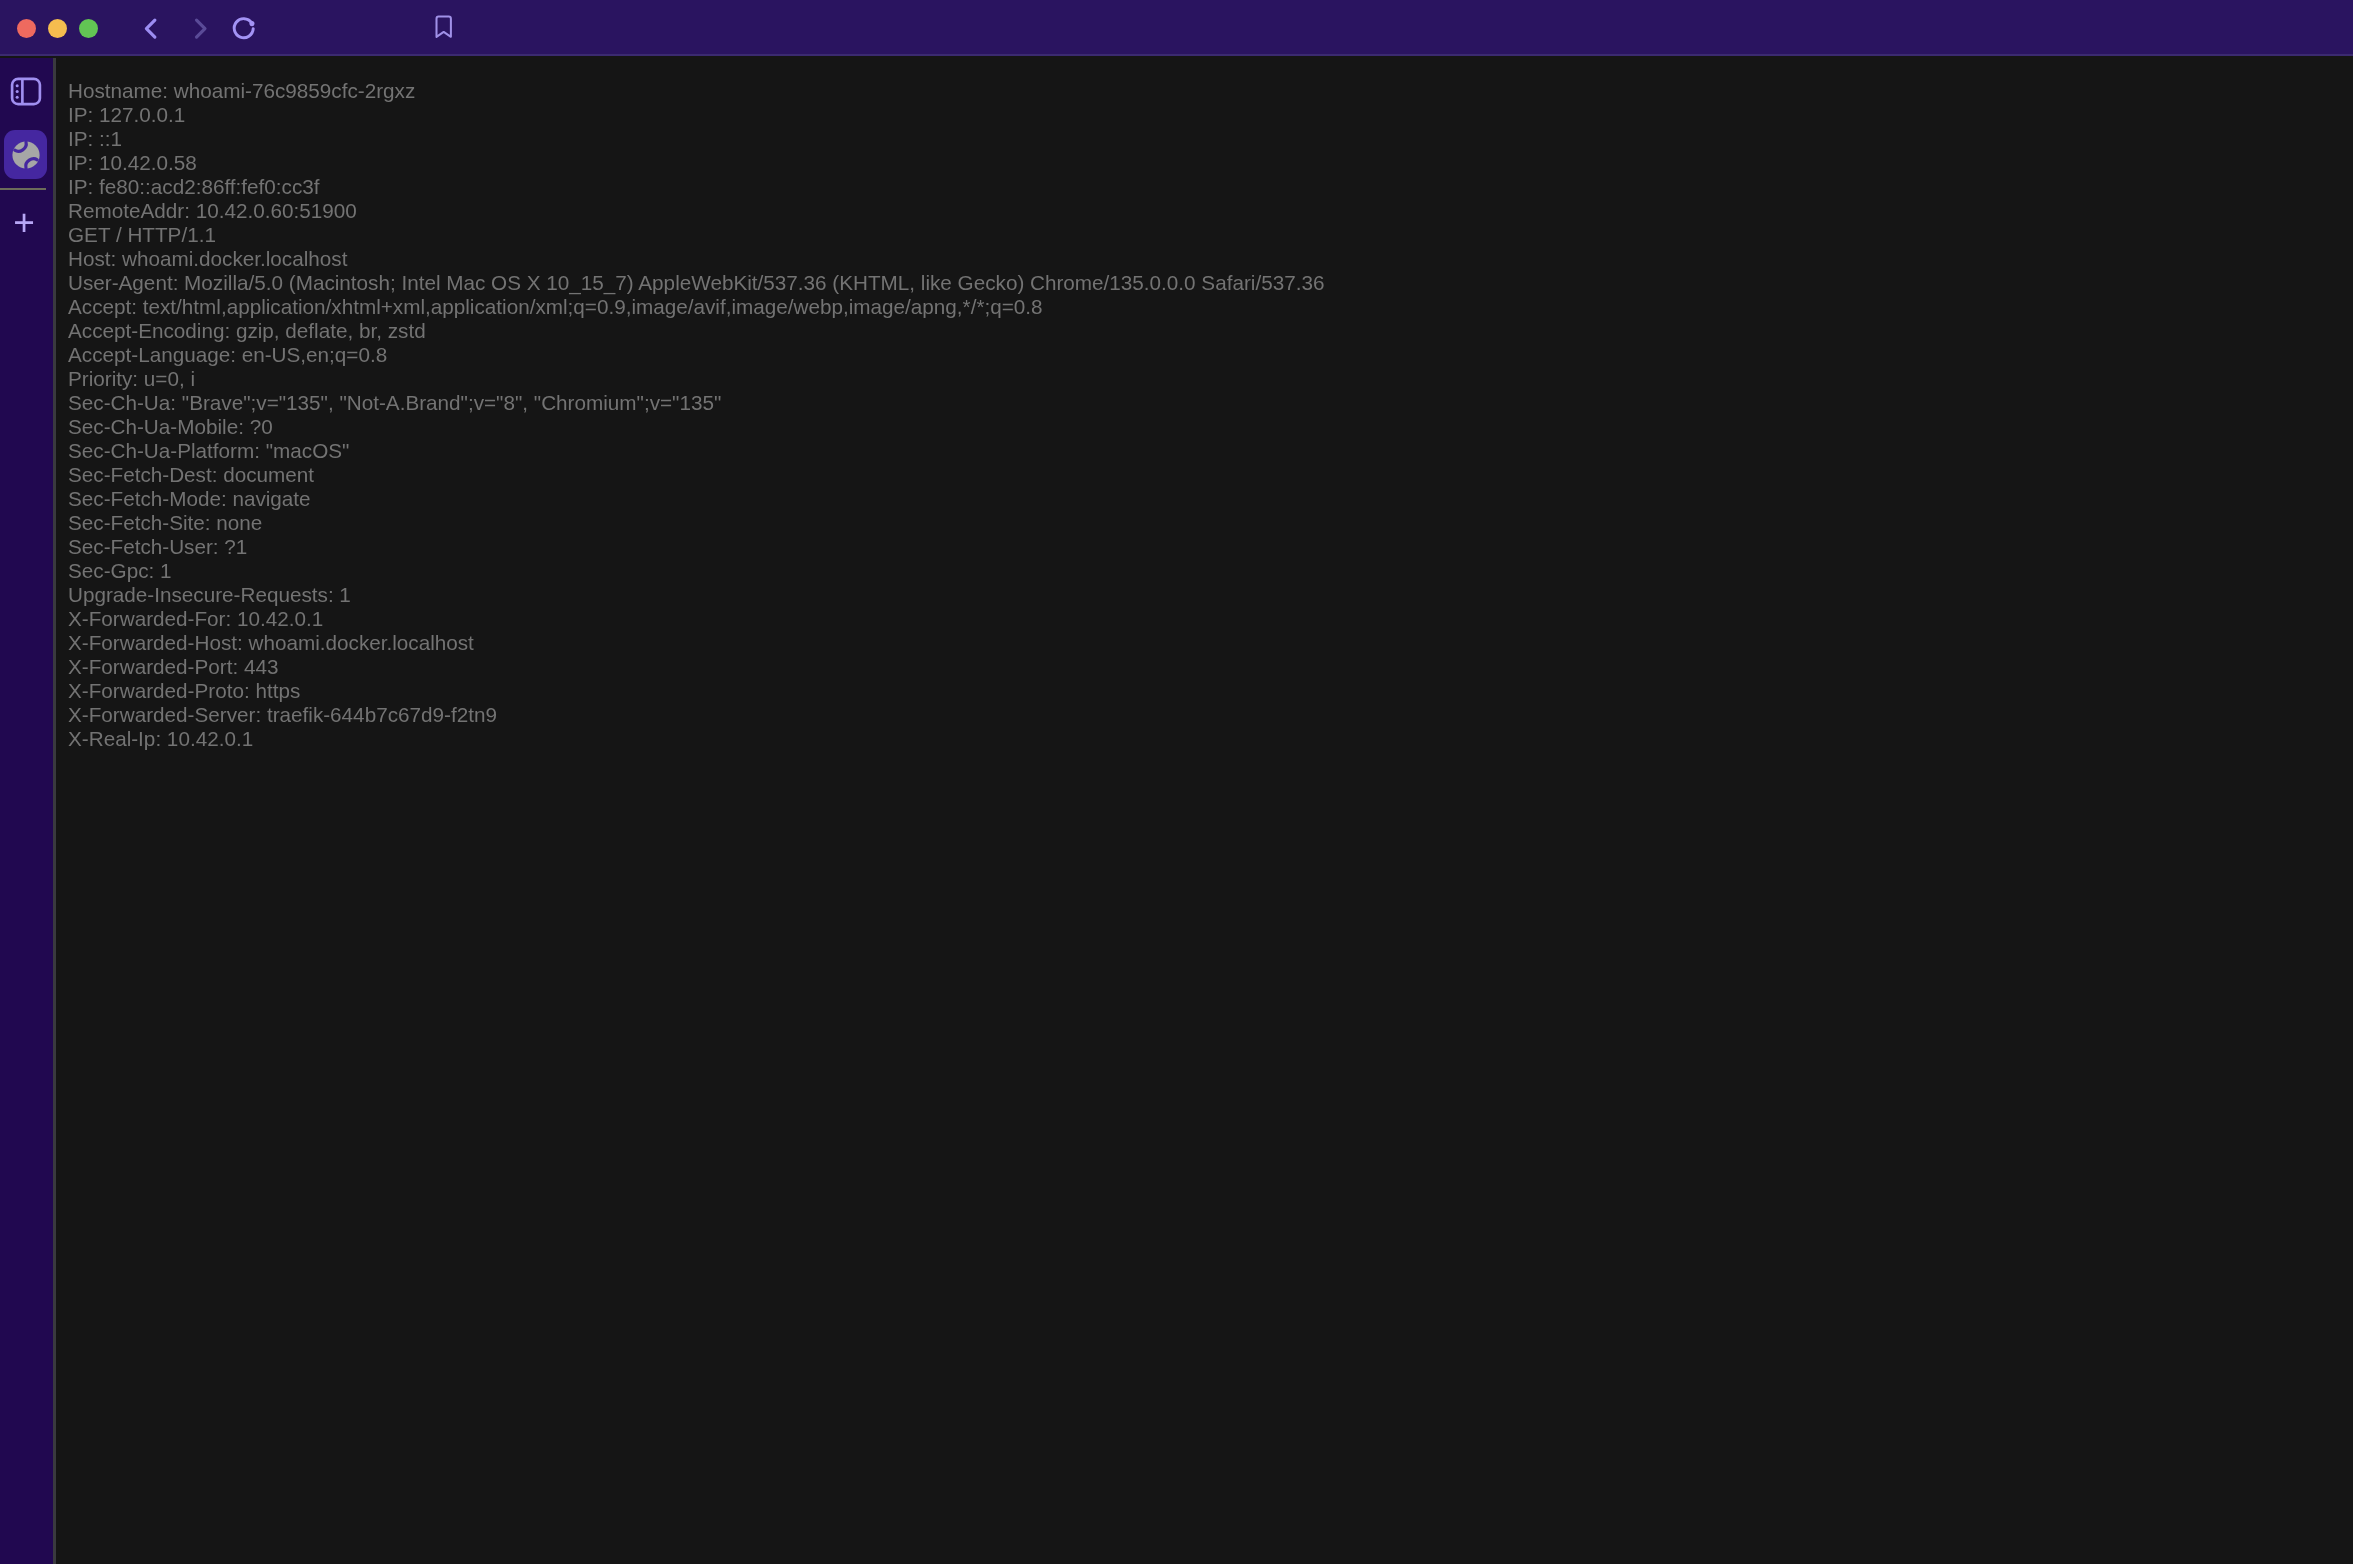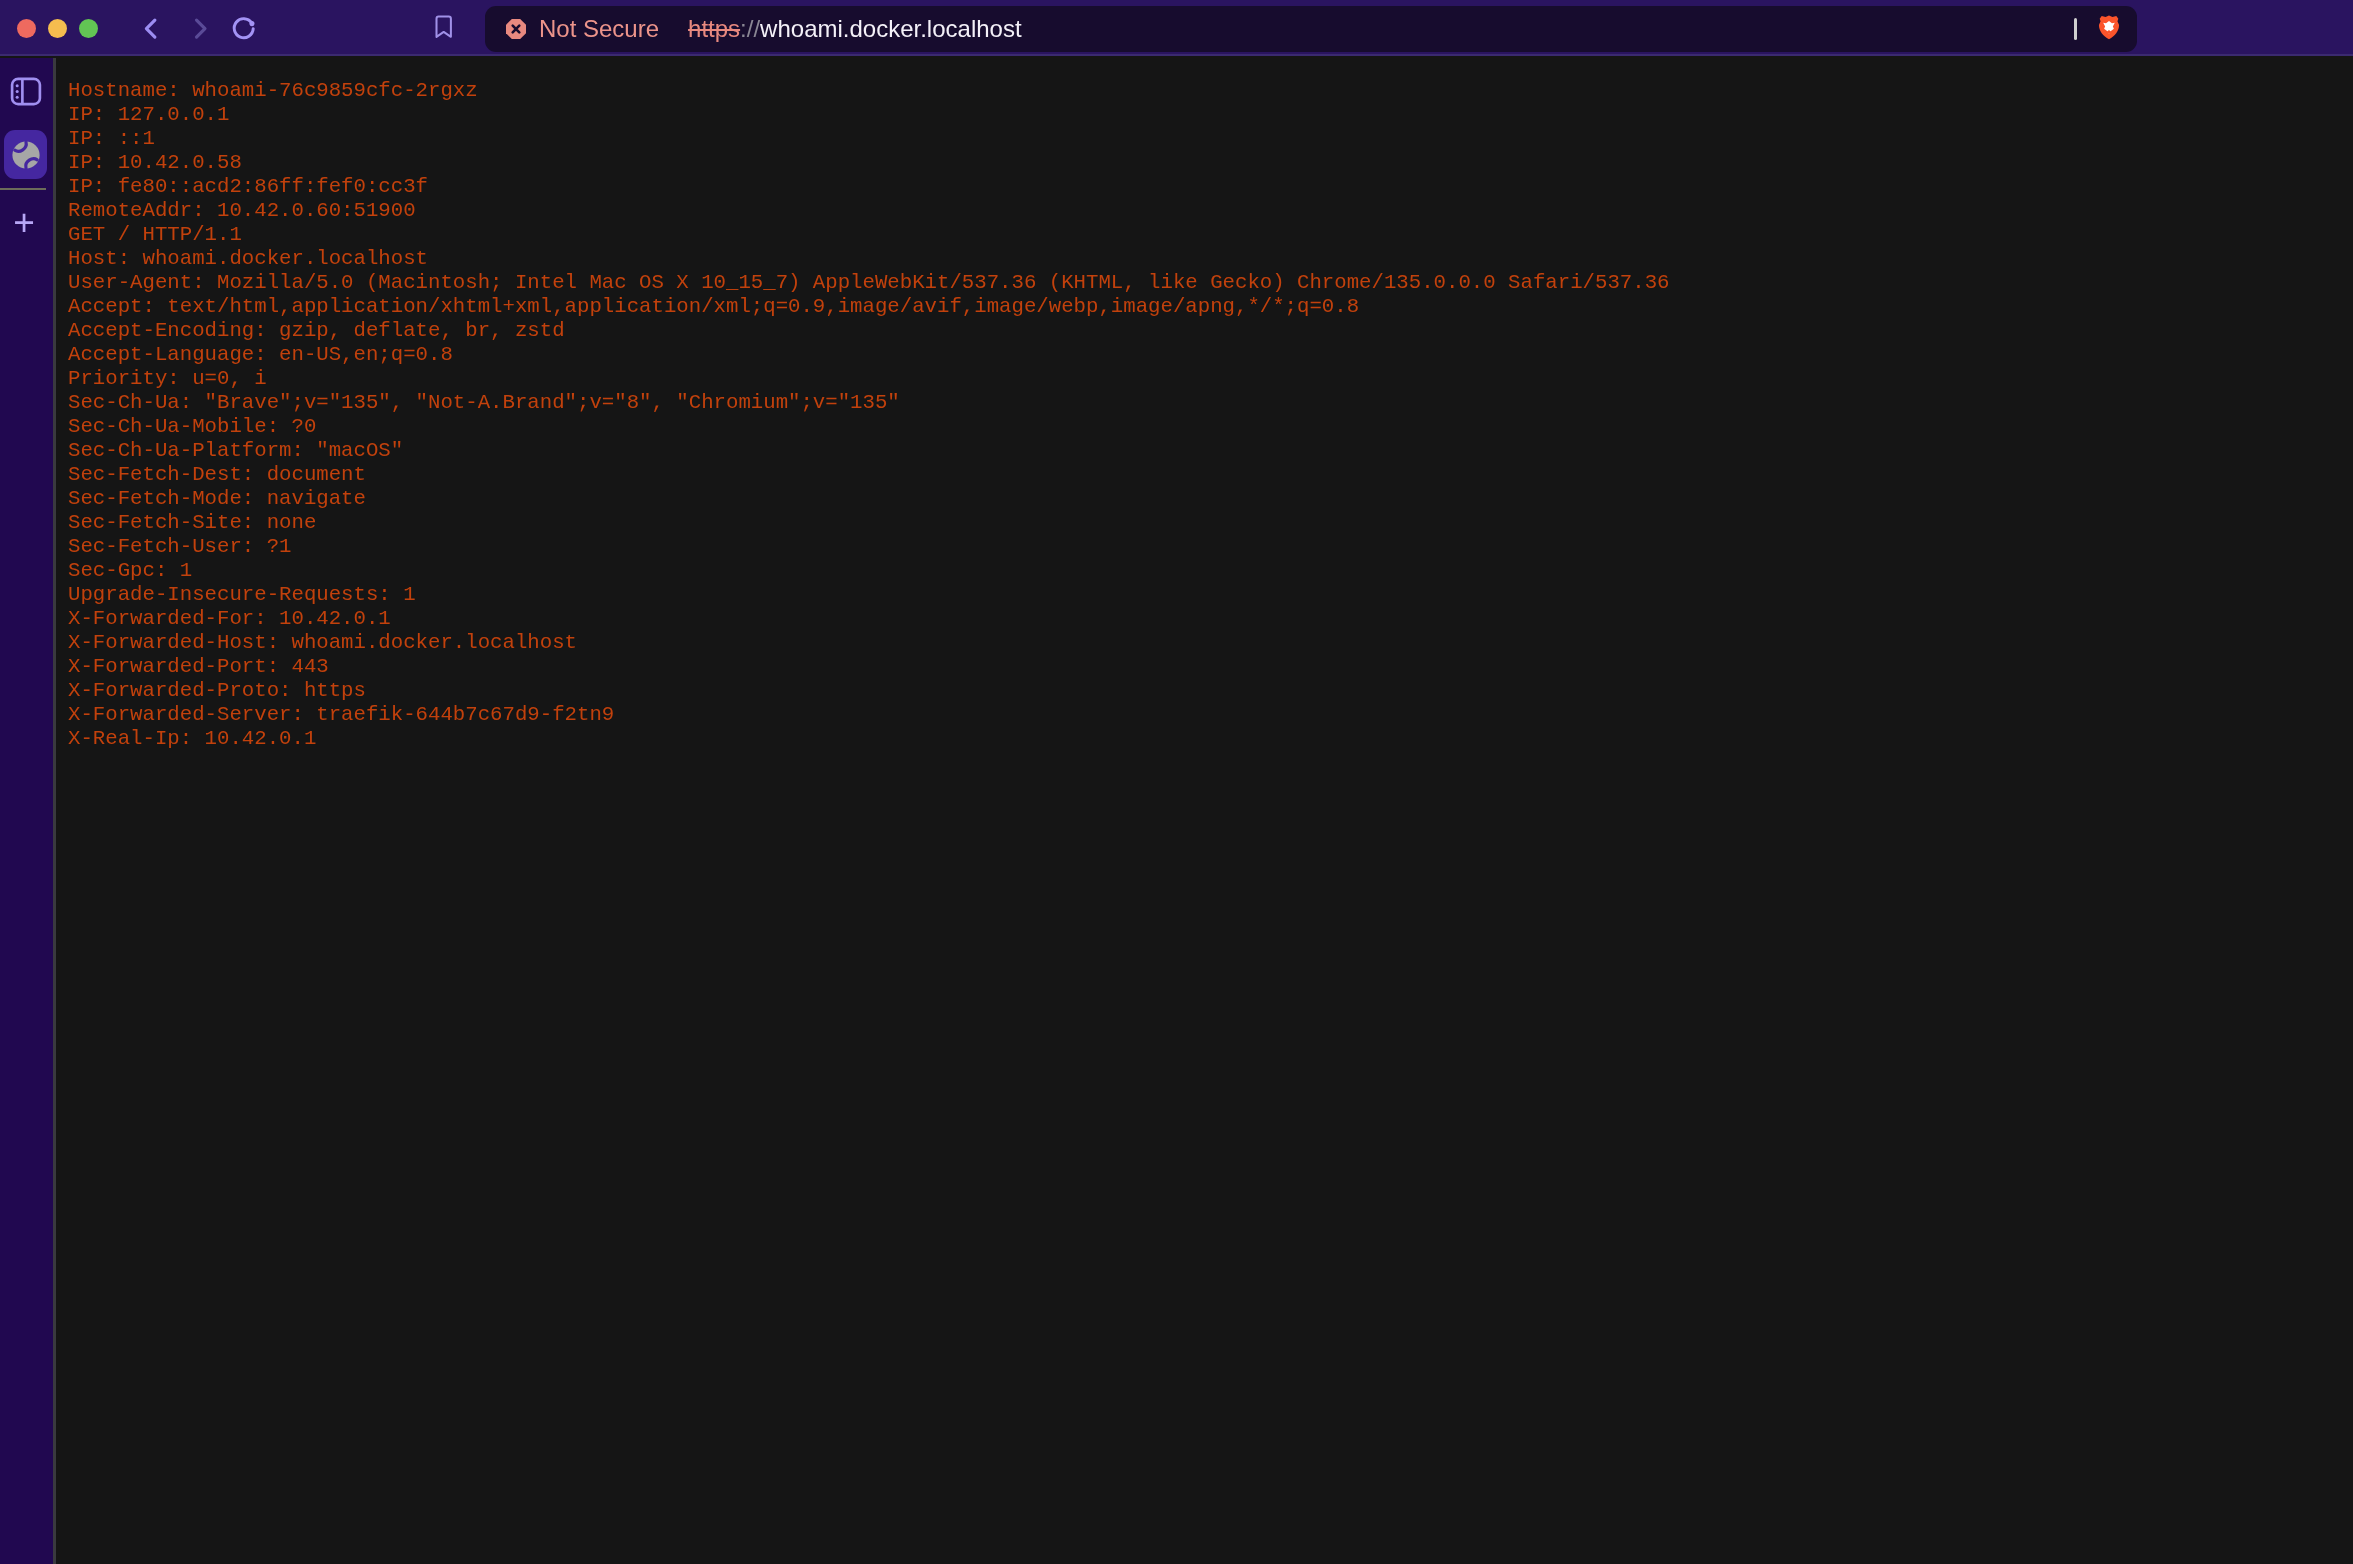--- a/index.html
+++ b/index.html
@@ -49,22 +49,22 @@
   .sb-divider { position:absolute; left:0; top:130px; width:46px; height:2.4px;
                 background:#6c6c5a; }
   .sb-plus { position:absolute; left:0; top:142px; width:48px; height:45px;
              display:flex; align-items:center; justify-content:center;
              color:#b7a6f5; font-size:37px; font-weight:200; line-height:1; }
 
   
   .content { position:absolute; left:53px; top:58px; right:0; bottom:0;
              background:#151515; border-left:3.2px solid #3a3a3f; }
   .content pre { margin:0; padding:20.7px 16px 16px 12px;
-                 font-family:Liberation Mono, monospace;
-                 font-size:20.7px; line-height:24px; color:#c2410c;
+                 font-family:Liberation Sans, sans-serif;
+                 font-size:20.7px; line-height:24px; color:#737373;
                  white-space:pre; }
 </style>
 </head>
 <body>
 
 <div class="window">
 
   <div class="topbar">
 
     <div class="traffic">
@@ -85,41 +85,20 @@
       <g>
         <path d="M19.5 6.5 A 9 9 0 1 0 21 12" fill="none" stroke="#a393f5" stroke-width="2.8" stroke-linecap="round"></path>
         <circle cx="19.8" cy="7.2" r="2.4" fill="#a393f5"></circle>
       </g>
     </svg>
 
     <svg class="navbtn btn-bookmark" viewBox="0 0 24 30" width="22" height="28">
       <path d="M6 3 h12 a2.5 2.5 0 0 1 2.5 2.5 V27 l-8.5-5.8 L3.5 27 V5.5 A2.5 2.5 0 0 1 6 3 z" fill="none" stroke="#a091e8" stroke-width="2.4" stroke-linejoin="round"></path>
     </svg>
 
-    <div class="urlbar">
-      <svg class="octagon" viewBox="0 0 24 24" width="24" height="24">
-        <path d="M7.8 2 h8.4 L22 7.8 v8.4 L16.2 22 H7.8 L2 16.2 V7.8 Z" fill="#e8897f"></path>
-        <path d="M8.7 8.7 L15.3 15.3 M15.3 8.7 L8.7 15.3" stroke="#170c2e" stroke-width="2.6" stroke-linecap="round"></path>
-      </svg>
-      <span class="not-secure-label">Not Secure</span>
-      <span class="scheme-group">
-        <span class="scheme">https</span><span class="scheme-sep">://</span><span class="host">whoami.docker.localhost</span>
-      </span>
-      <span class="spacer"></span>
-      <span class="urlbar-divider"></span>
-      <svg viewBox="0 0 28 28" width="30" height="30">
-        <g>
-          <path d="M14 1.5 l3.2 1.2 3.6 -0.9 1.9 2.6 -0.8 2.4 1.5 3.4 c0 5.5 -3.9 10.5 -9.4 13.3
-                   C8.5 20.7 4.6 15.7 4.6 10.2 l1.5 -3.4 -0.8 -2.4 1.9 -2.6 3.6 0.9 Z" fill="#fb542b"></path>
-          <path d="M14 6.5 l2.8 2.2 2.6 -0.6 -1.8 3.6 1 2 -2.8 2.2 -1.8 2.6 -1.8 -2.6 -2.8 -2.2
-                   1 -2 -1.8 -3.6 2.6 0.6 Z" fill="#ffffff"></path>
-          <path d="M14 15 l2 1.6 -2 2 -2 -2 Z" fill="#fb542b"></path>
-        </g>
-      </svg>
-    </div>
   </div>
 
   <div class="sidebar">
 
     <svg class="sb-toggle" viewBox="0 0 26 24">
       <g>
         <rect x="1.5" y="1.5" width="23" height="21" rx="5" fill="none" stroke="#a08ff0" stroke-width="2.2"></rect>
         <line x1="10" y1="1.5" x2="10" y2="22.5" stroke="#a08ff0" stroke-width="2.2"></line>
         <circle cx="5.7" cy="7.2" r="1.25" fill="#a08ff0"></circle>
         <circle cx="5.7" cy="12" r="1.25" fill="#a08ff0"></circle>

